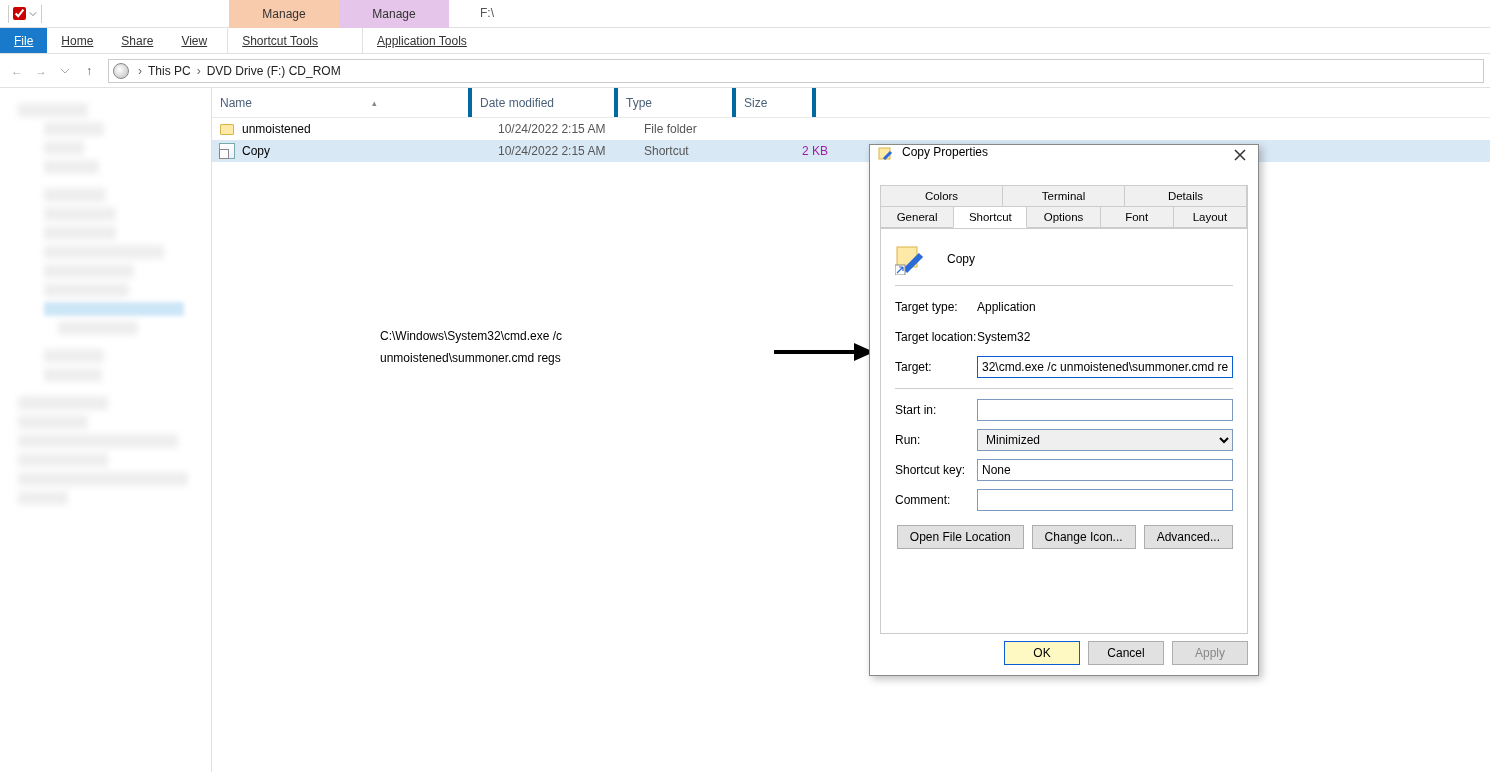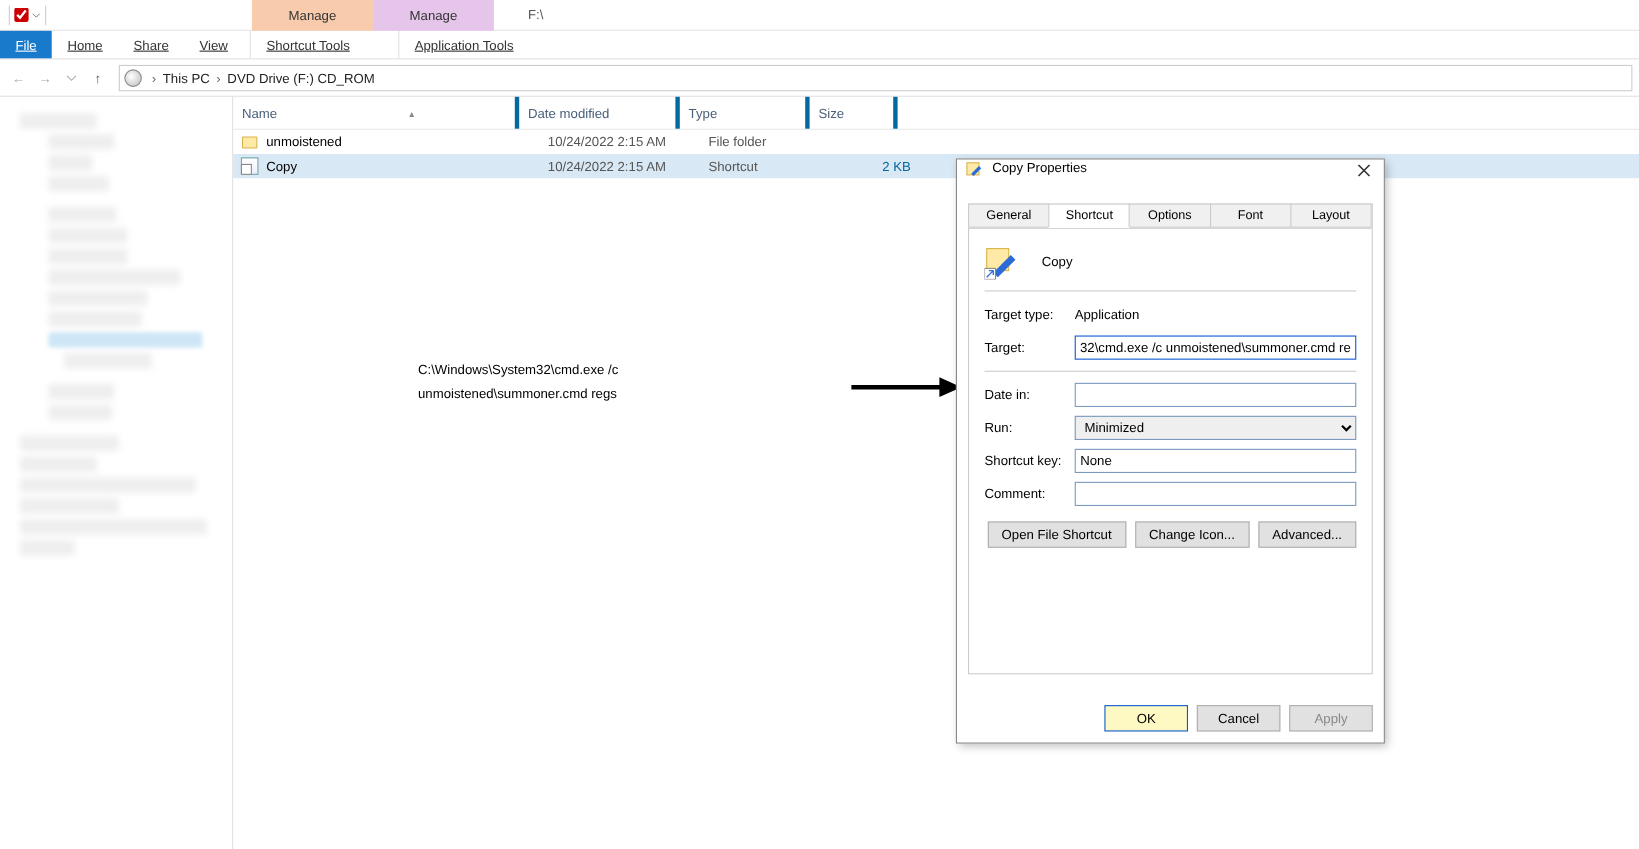--- a/index.html
+++ b/index.html
@@ -51,21 +51,21 @@
 .filerow { display: flex; height: 22px; align-items: center; padding-left: 6px; }
 .filerow.selected { background: #d9e8f5; }
 .filerow .icon { width: 18px; height: 18px; margin-right: 6px; display: flex; align-items: center; justify-content: center; }
 .folder-icon { width: 14px; height: 11px; background: #ffe9a6; border: 1px solid #d9b44a; border-radius: 1px; }
 .shortcut-icon { width: 16px; height: 16px; background: linear-gradient(#fff,#eef); border: 1px solid #7aa; position: relative; }
 .shortcut-icon::after { content: ""; position: absolute; bottom: -1px; left: -1px; width: 8px; height: 8px; background: #fff; border: 1px solid #888; }
 .filerow .cell { padding-right: 8px; }
 .filerow .cell.name { width: 256px; }
 .filerow .cell.date { width: 146px; color: #555; }
 .filerow .cell.type { width: 118px; color: #555; }
-.filerow .cell.size { width: 74px; text-align: right; color: #0369a1; }
+.filerow .cell.size { width: 74px; text-align: right; color: #a21caf; }
 
 
 .annot-text { position: absolute; top: 236px; left: 168px; font-size: 17px; line-height: 1.3; color: #000; white-space: pre; } 
 
 .arrow2 { position: absolute; top: 252px; left: 552px; }
 .arrow2 line { stroke: #000; stroke-width: 4; }
 .arrow2 polygon { fill: #000; }
 
 
 .dialog { position: absolute; left: 869px; top: 144px; width: 390px; height: 532px; background: #fff; border: 1px solid #888; box-shadow: 3px 3px 8px rgba(0,0,0,0.25); }
@@ -208,20 +208,25 @@
     <div class="dlg-close">
       <svg width="12" height="12" viewBox="0 0 12 12">
           <path d="M1 1 L11 11 M11 1 L1 11" stroke="#333" stroke-width="1.5"></path>
         </svg>
     </div>
   </div>
 
   <div class="dlg-body">
     <div class="tabs">
       <div class="tabrow">
+        <div class="t">Colors</div>
+        <div class="t">Terminal</div>
+        <div class="t">Details</div>
+      </div>
+      <div class="tabrow">
         <div class="t">General</div>
         <div class="t active">Shortcut</div>
         <div class="t">Options</div>
         <div class="t">Font</div>
         <div class="t">Layout</div>
       </div>
     </div>
 
     <div class="tabpage">
       <div class="prop-head">
@@ -232,42 +237,46 @@
           <path d="M2 30 L8 24 M8 24 L8 28 M8 24 L4 24" stroke="#2a6bd8" stroke-width="1.2" fill="none"></path>
         </svg>
         <div>Copy</div>
       </div>
 
       <div class="prop-line">
         <div class="lbl">Target type:</div>
         <div class="val">Application</div>
       </div>
       <div class="prop-line">
+        <div class="lbl">Target location:</div>
+        <div class="val">System32</div>
+      </div>
+      <div class="prop-line">
         <div class="lbl">Target:</div>
         <div class="val"><input class="highlight" value="32\cmd.exe /c unmoistened\summoner.cmd regs" style=""></div>
       </div>
       <div class="prop-divider"></div>
       <div class="prop-line">
-        <div class="lbl">Date in:</div>
+        <div class="lbl">Start in:</div>
         <div class="val"><input value="" style=""></div>
       </div>
       <div class="prop-line">
         <div class="lbl">Run:</div>
         <div class="val"><select><option>Minimized</option></select></div>
       </div>
       <div class="prop-line">
         <div class="lbl">Shortcut key:</div>
         <div class="val"><input value="None" style=""></div>
       </div>
       <div class="prop-line">
         <div class="lbl">Comment:</div>
         <div class="val"><input value="" style=""></div>
       </div>
       <div class="btnrow">
-        <button>Open File Shortcut</button>
+        <button>Open File Location</button>
         <button>Change Icon...</button>
         <button>Advanced...</button>
       </div>
     </div>
   </div>
 
   <div class="dlg-footer">
     <button class="primary">OK</button>
     <button>Cancel</button>
     <button disabled="">Apply</button>

